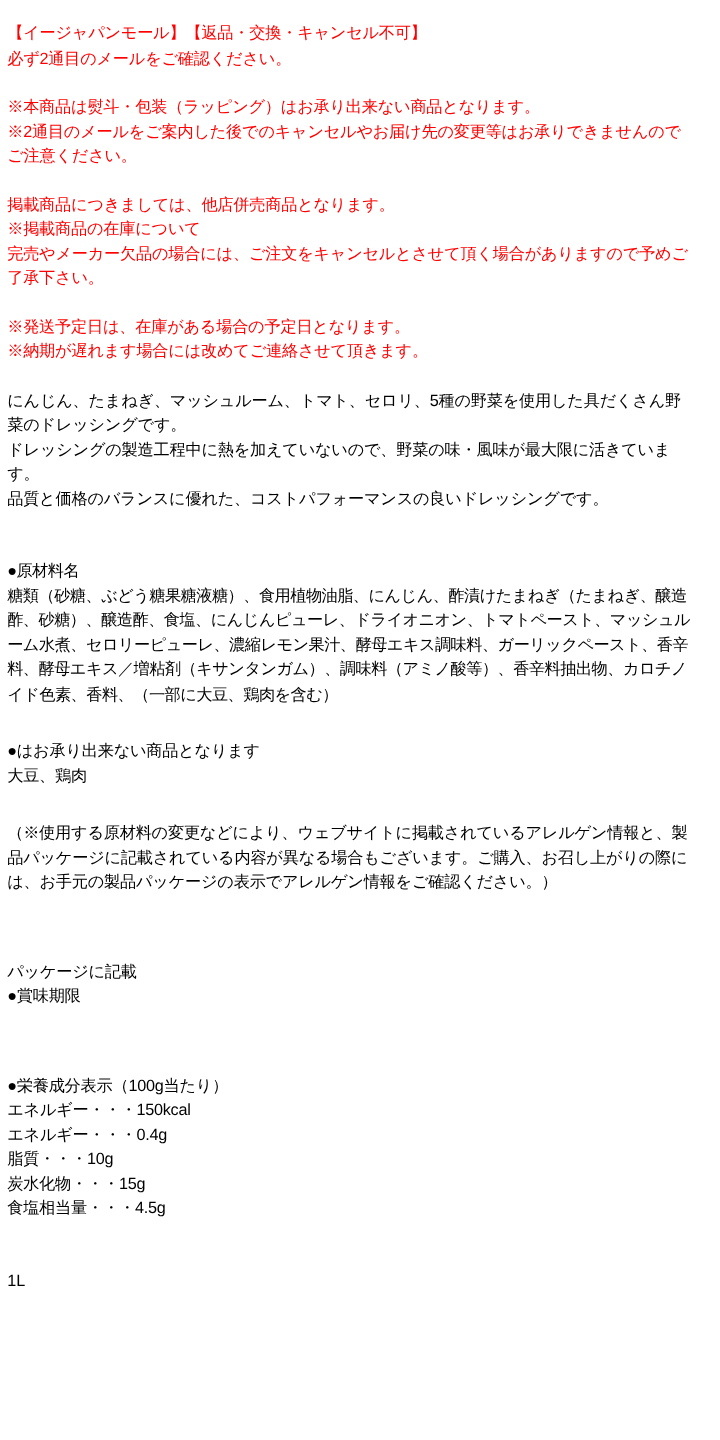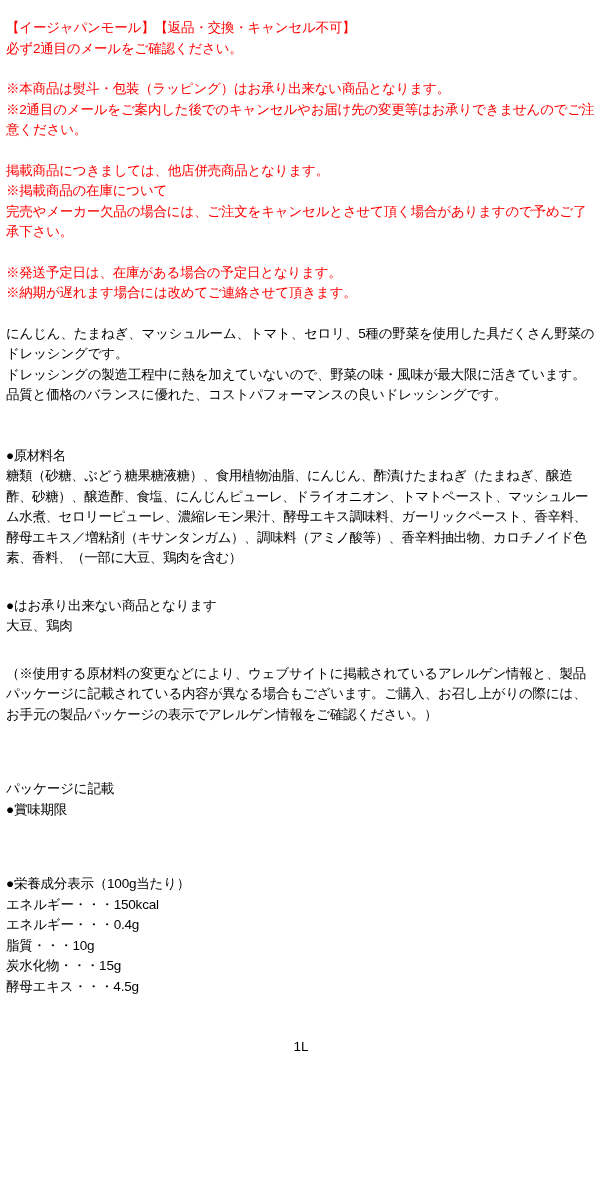--- a/index.html
+++ b/index.html
@@ -10,21 +10,21 @@
     width: 600px;
     min-height: 1200px;
     background: #ffffff;
     font-family: "Liberation Sans", sans-serif;
     -webkit-font-smoothing: antialiased;
   }
   .page {
     width: 600px;
     min-height: 1200px;
     box-sizing: border-box;
-    padding: 18px 4px 10px 6px;
+    padding: 18px 24px 10px 6px;
     position: relative;
   }
   .block {
     margin: 0;
   }
   .line {
     font-size: 13.5px;
     line-height: 20.5px;
     white-space: pre-wrap;
     word-break: break-all;
@@ -40,21 +40,20 @@
   .gap-lg { height: 27px; }
   .gap-xl { height: 40px; }
   .gap-xxl { height: 54px; }
   .ingredients .line {
     letter-spacing: -0.45px;
   }
   .footer-line {
     font-size: 13.5px;
     line-height: 20px;
     color: #000000;
-    text-align: center;
   }
 </style>
 </head>
 <body>
 
 <div class="page">
 
   <div class="block">
     <div class="line red">【イージャパンモール】【返品・交換・キャンセル不可】</div>
     <div class="line red">必ず2通目のメールをご確認ください。</div>
@@ -121,21 +120,21 @@
 
 
   <div class="gap-lg"></div>
 
   <div class="block">
     <div class="line black">●栄養成分表示（100g当たり）</div>
     <div class="line black">エネルギー・・・150kcal</div>
     <div class="line black">エネルギー・・・0.4g</div>
     <div class="line black">脂質・・・10g</div>
     <div class="line black">炭水化物・・・15g</div>
-    <div class="line black">酵母エキス・・・4.5g</div>
+    <div class="line black">食塩相当量・・・4.5g</div>
   </div>
 
   <div class="gap-xl"></div>
 
   <div class="block">
     <div class="footer-line">1L</div>
   </div>
 
 </div>
 

